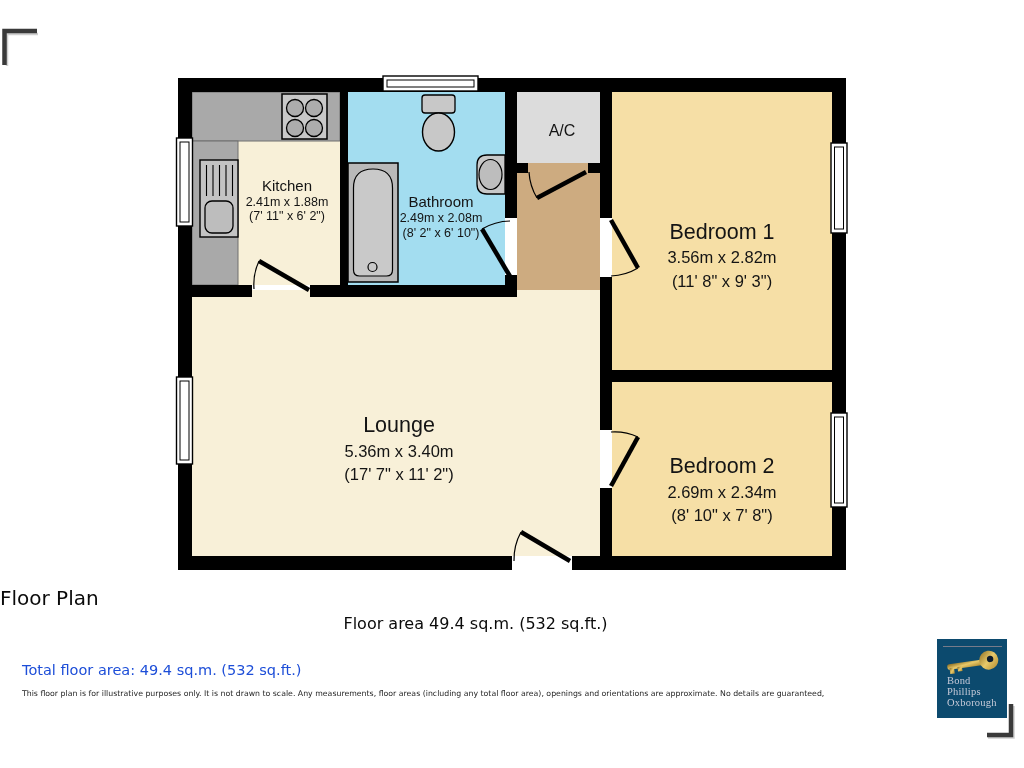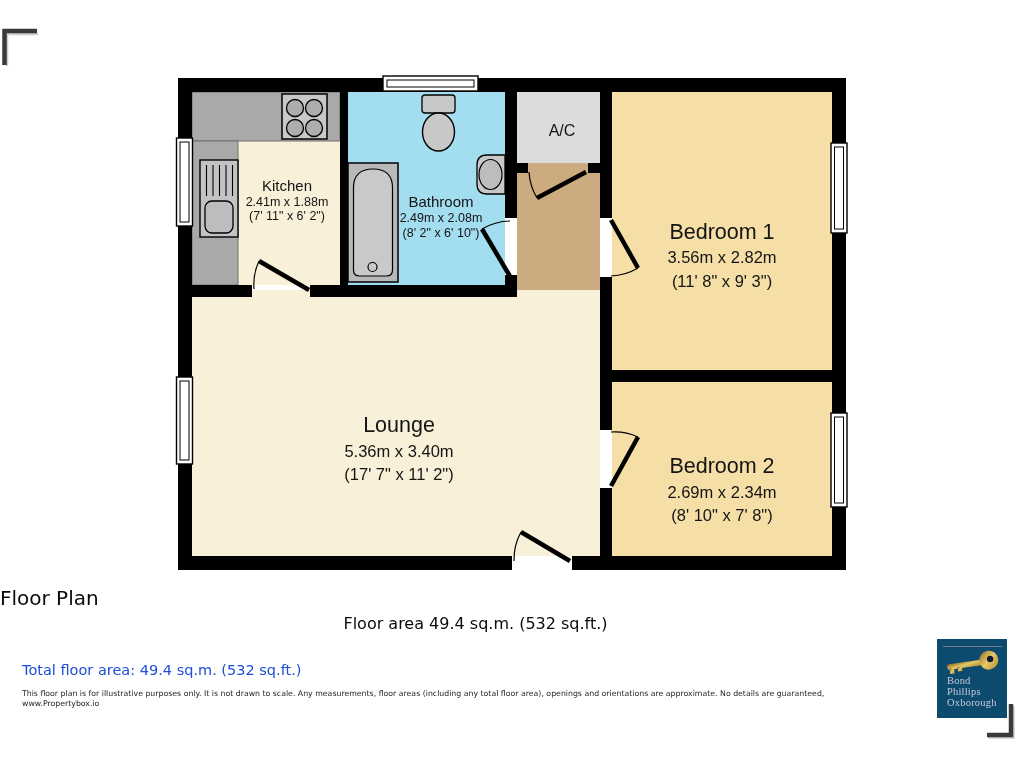--- a/index.html
+++ b/index.html
@@ -194,21 +194,20 @@
     <polyline points="1013.5,706 1013.5,737.5 988,737.5" stroke="#cfcfcf" stroke-width="2.5"></polyline>
     <polyline points="1011,704 1011,735 987,735" stroke="#3a3a3a" stroke-width="4.5"></polyline>
   </g>
 </svg>
 
 <div id="plan-title">Floor Plan</div>
 <div id="plan-subtitle">Floor area 49.4 sq.m. (532 sq.ft.)</div>
 <div id="total-area">Total floor area: 49.4 sq.m. (532 sq.ft.)</div>
 <div id="disclaimer">
   <div>This floor plan is for illustrative purposes only. It is not drawn to scale. Any measurements, floor areas (including any total floor area), openings and orientations are approximate. No details are guaranteed,</div>
-  <div>www.Propertybox.io</div>
 </div>
 
 <div id="agency-logo">
   <div id="logo-topline"></div>
   <svg id="logo-key" width="56" height="26" viewBox="0 0 56 26">
     <defs>
       <linearGradient id="goldgrad" x1="0" y1="0" x2="1" y2="1">
         <stop offset="0" stop-color="#8a6b1f"></stop>
         <stop offset="0.5" stop-color="#e8c96a"></stop>
         <stop offset="1" stop-color="#b08a2e"></stop>

